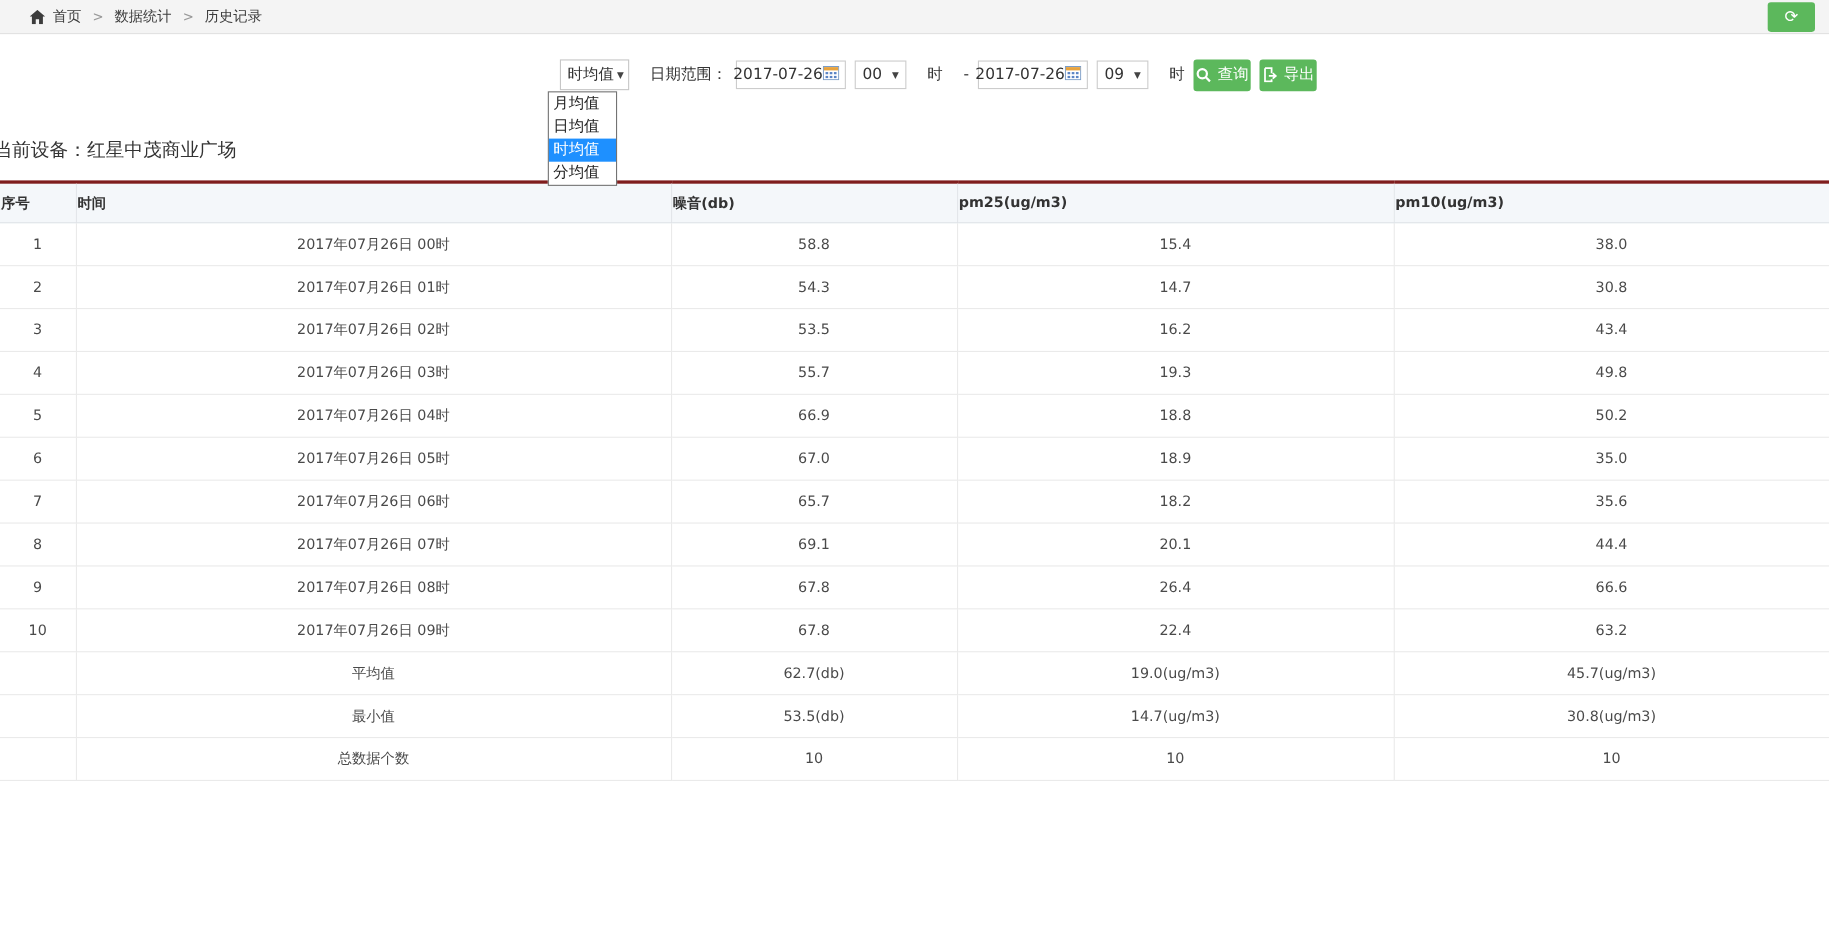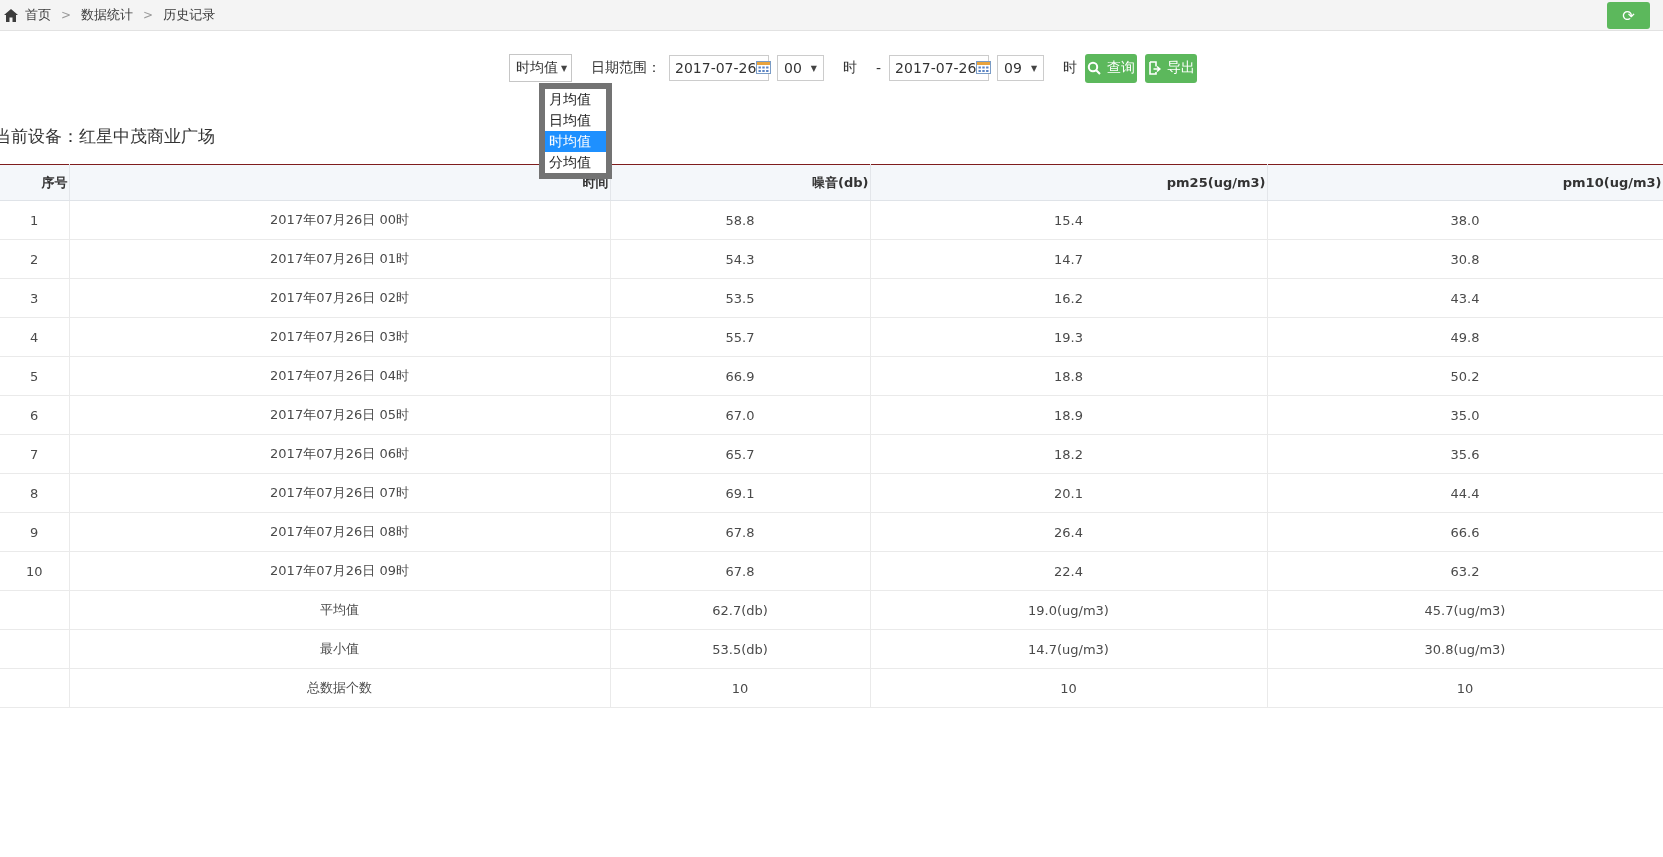--- a/index.html
+++ b/index.html
@@ -6,21 +6,21 @@
   body {
     width:1663px; height:857px; position:relative; overflow:hidden;
     background:#ffffff; color:#333;
     font-family:"DejaVu Sans","Liberation Sans",sans-serif;
   }
 
   
   .topbar {
     position:absolute; top:0; left:0; right:0; height:31px;
     background:#f4f4f4; border-bottom:1px solid #e2e2e2;
-    display:flex; align-items:center; padding-left:4px; box-sizing:border-box;
+    display:flex; align-items:center; padding-left:27px; box-sizing:border-box;
     font-size:13px; color:#3c3c3c;
   }
   .home-icon { display:flex; margin-right:7px; }
   .crumb { color:#3c3c3c; }
   .crumb-sep { color:#999; margin:0 10px; font-size:12px; }
 
   .refresh-btn {
     position:absolute; top:2px; right:13px; width:43px; height:27px;
     background:#5cb85c; border:none; border-radius:3px;
     color:#fff; font-size:15px; line-height:26px; text-align:center;
@@ -38,29 +38,29 @@
 
   .select-wrap { position:relative; }
   .select-box {
     width:63px; height:28px; box-sizing:border-box; background:#fff;
     border:1px solid #c6c6c6; display:flex; align-items:center;
     justify-content:space-between; padding:0 5px 0 6px; cursor:pointer;
   }
   .caret { font-size:8px; color:#444; margin-left:3px; }
   .opt-list {
     position:absolute; top:29px; left:0; width:61px; background:#fff;
-    border:6px solid #737373; z-index:30;margin-left:41px;
+    border:1px solid #737373; z-index:30;
   }
   .opt { padding:1px 4px; font-size:14px; line-height:19px; color:#222; cursor:pointer; }
   .opt.sel { background:#1e90ff; color:#fff; }
 
   .date-box {
     width:100px; height:26px; box-sizing:border-box; background:#fff;
     border:1px solid #ccc; display:flex; align-items:center;
-    justify-content:space-between; padding:0 5px; cursor:pointer;
+    justify-content:flex-end; padding:0 5px; cursor:pointer;
   }
   .hour-box {
     width:47px; height:26px; box-sizing:border-box; background:#fff;
     border:1px solid #ccc; display:flex; align-items:center;
     justify-content:space-between; padding:0 6px; cursor:pointer;
   }
 
   .btn {
     height:29px; background:#5cb85c; border:none; border-radius:3px;
     color:#fff; font-size:14px; display:flex; align-items:center;
@@ -74,22 +74,22 @@
     font-size:17px; color:#333;
   }
 
   
   table.history {
     position:absolute; top:164px; left:0; width:1663px;
     border-collapse:collapse; table-layout:fixed; font-size:13px;
   }
   table.history thead th {
     height:33px; background:#f4f7fa; font-weight:bold; color:#333;
-    border-top:1px solid #7f1d1d; border-bottom:1px solid #dfe3e8;
-    border-right:1px solid #e3e6ea; text-align:right;
+    border-top:3px solid #7f1d1d; border-bottom:1px solid #dfe3e8;
+    border-right:1px solid #e3e6ea; text-align:left;
   }
   table.history tbody td {
     height:36px; text-align:center; color:#4a4a4a; background:#fff;
     border-bottom:1px solid #eaeaea; border-right:1px solid #eaeaea;
   }
 </style>
 </head>
 <body>
 
 <header class="topbar">

